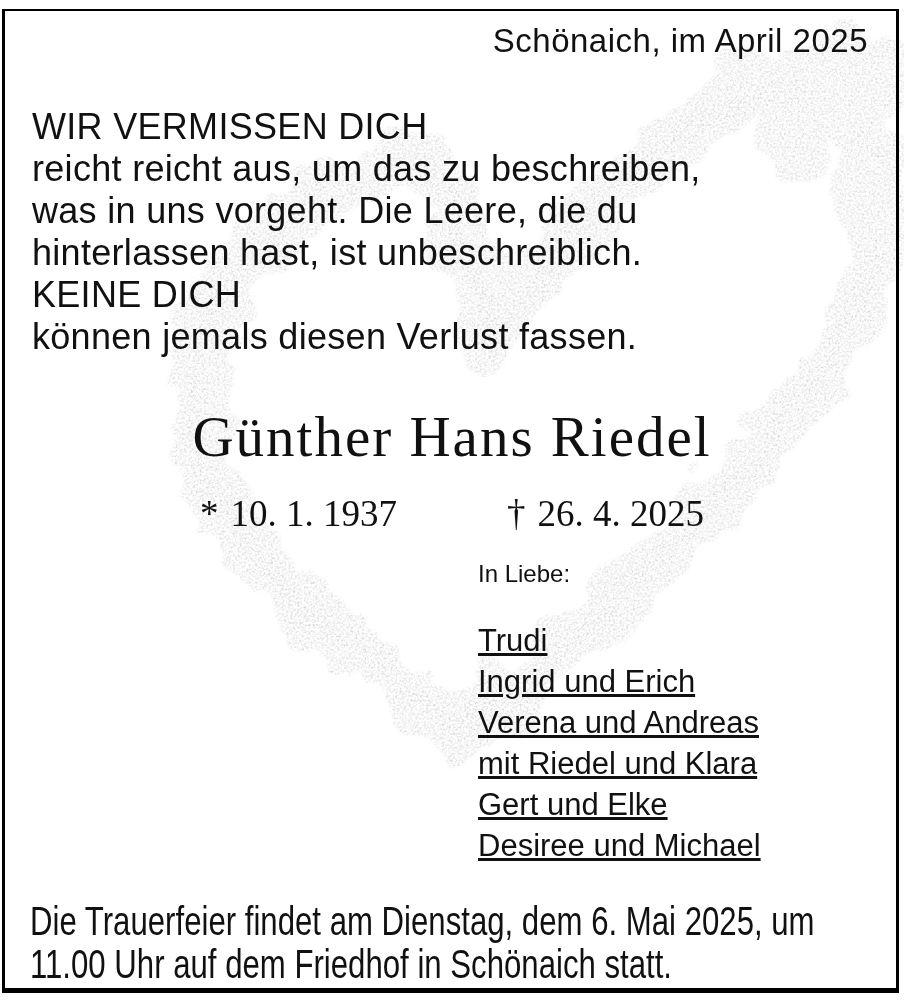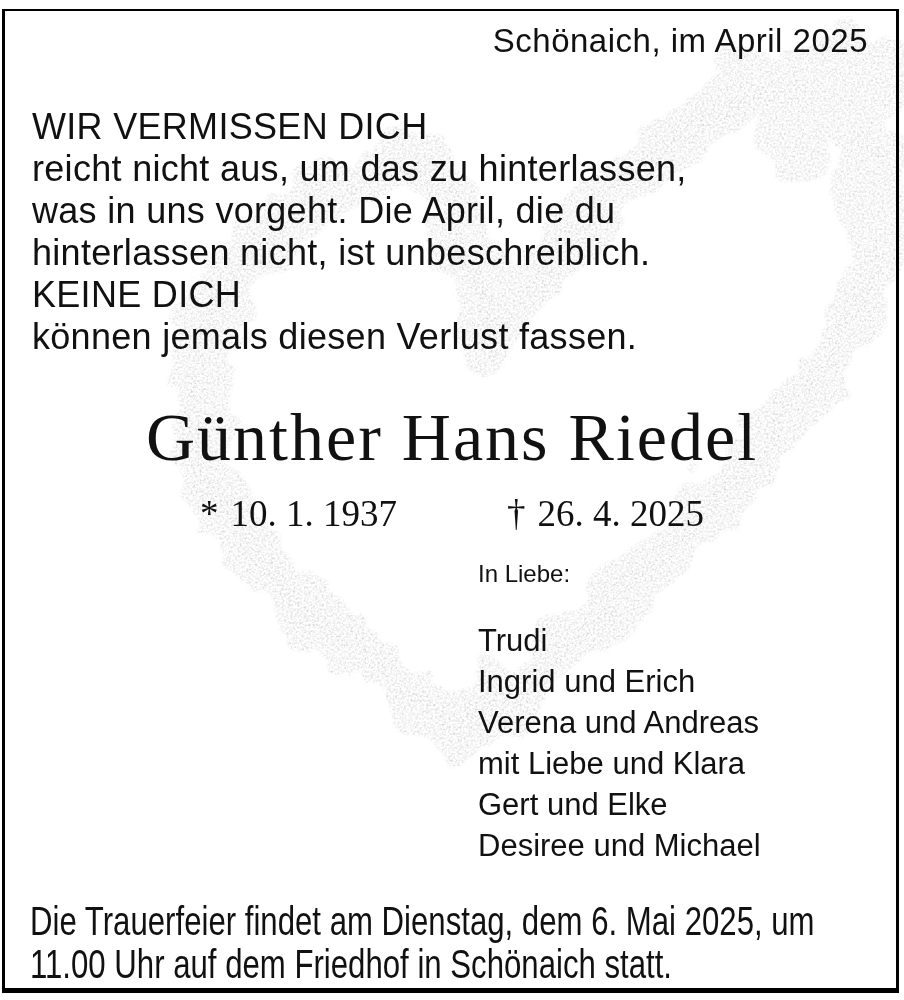--- a/index.html
+++ b/index.html
@@ -59,21 +59,21 @@
   }
   .name {
     position: absolute;
     left: 0;
     top: 394px;
     width: 100%;
     margin: 0;
     text-align: center;
     font-family: "Liberation Serif", serif;
     font-weight: 400;
-    font-size: 68px;
+    font-size: 57px;
     line-height: 86px;
     letter-spacing: 2px;
     white-space: nowrap;
   }
   .dates {
     position: absolute;
     left: 0;
     top: 492px;
     width: 100%;
     text-align: center;
@@ -88,20 +88,21 @@
     left: 478px;
     top: 560px;
     font-size: 24px;
   }
   .mourners {
     position: absolute;
     left: 478px;
     top: 620px;
     font-size: 31px;
     line-height: 41px;
+    text-decoration: underline;
   }
   .funeral {
     position: absolute;
     left: 30px;
     top: 900px;
     width: 1160px;
     font-size: 41px;
     line-height: 43px;
     transform: scaleX(0.76);
     transform-origin: left top;
@@ -153,25 +154,25 @@
   </svg>
 
   <div class="textlayer">
 
     <div class="dateline">Schönaich, im April 2025</div>
 
     <div class="epigraph">
 
         <div class="epigraph-line">WIR VERMISSEN DICH</div>
 
-        <div class="epigraph-line">reicht nicht aus, um das zu hinterlassen,</div>
-
-        <div class="epigraph-line">was in uns vorgeht. Die April, die du</div>
-
-        <div class="epigraph-line">hinterlassen nicht, ist unbeschreiblich.</div>
+        <div class="epigraph-line">reicht reicht aus, um das zu beschreiben,</div>
+
+        <div class="epigraph-line">was in uns vorgeht. Die Leere, die du</div>
+
+        <div class="epigraph-line">hinterlassen hast, ist unbeschreiblich.</div>
 
         <div class="epigraph-line">KEINE DICH</div>
 
         <div class="epigraph-line">können jemals diesen Verlust fassen.</div>
       </div>
 
     <h1 class="name">Günther Hans Riedel</h1>
 
     <div class="dates">
       <span class="birth"><span class="sym">*</span><span>10. 1. 1937</span></span><span class="death"><span class="sym">†</span><span>26. 4. 2025</span></span>
@@ -180,21 +181,21 @@
     <div class="closing">In Liebe:</div>
 
     <div class="mourners">
 
         <div class="mourner">Trudi</div>
 
         <div class="mourner">Ingrid und Erich</div>
 
         <div class="mourner">Verena und Andreas</div>
 
-        <div class="mourner">mit Liebe und Klara</div>
+        <div class="mourner">mit Riedel und Klara</div>
 
         <div class="mourner">Gert und Elke</div>
 
         <div class="mourner">Desiree und Michael</div>
       </div>
 
     <div class="funeral">
 
         <div class="funeral-line">Die Trauerfeier findet am Dienstag, dem 6. Mai 2025, um</div>
 

